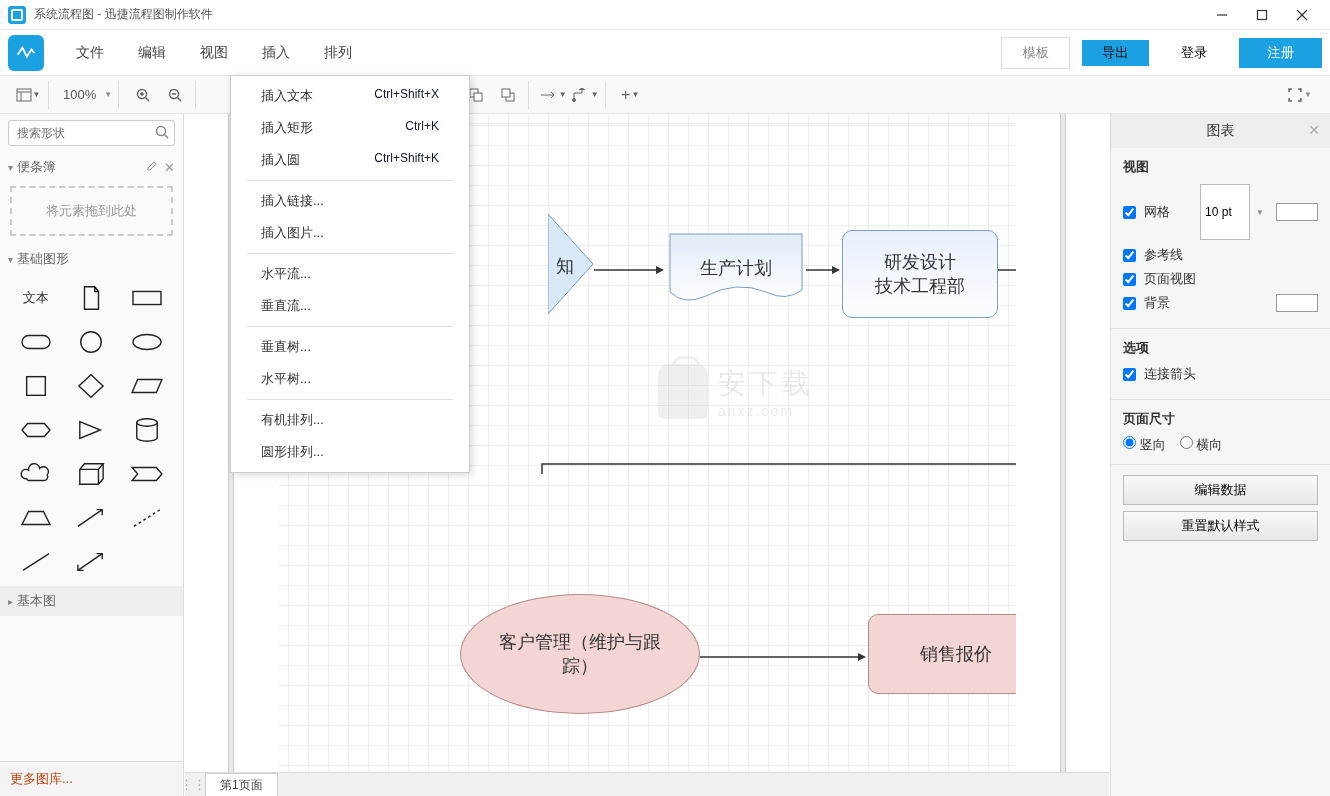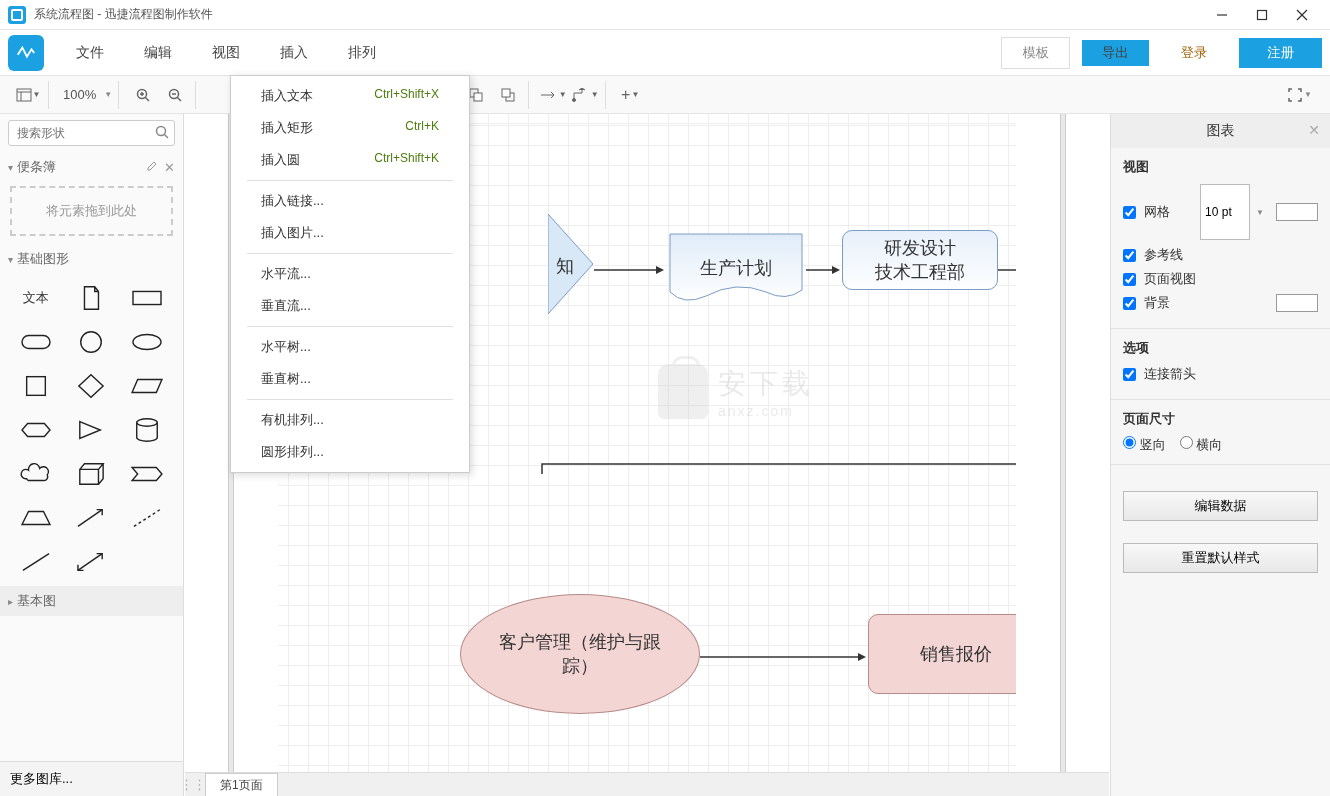--- a/index.html
+++ b/index.html
@@ -11,26 +11,26 @@
 .titlebar .appicon::after { content: ""; position: absolute; inset: 3px; border: 2px solid #fff; border-radius: 2px; }
 .titlebar .title-text { font-size: 12px; color: #555; flex: 1; }
 .win-controls { display: flex; gap: 0; }
 .win-btn { width: 40px; height: 30px; display: flex; align-items: center; justify-content: center; cursor: pointer; color: #333; }
 .win-btn svg { width: 12px; height: 12px; }
 
 
 .menubar { height: 46px; display: flex; align-items: center; padding: 0 8px; border-bottom: 1px solid #e5e5e5; background: #fff; }
 .logo { width: 36px; height: 36px; background: #1ba1e2; border-radius: 6px; margin-right: 16px; display: flex; align-items: center; justify-content: center; }
 .logo svg { width: 22px; height: 22px; stroke: #fff; stroke-width: 2; fill: none; }
-.menu-items { display: flex; gap: 8px; justify-content: flex-end; }
+.menu-items { display: flex; gap: 2px; justify-content: flex-end; }
 .menu-item { padding: 6px 16px; cursor: pointer; font-size: 14px; color: #444; }
 .menubar-right { margin-left: auto; display: flex; align-items: center; gap: 12px; }
 .btn-template { padding: 6px 20px; border: 1px solid #ddd; background: #fff; cursor: pointer; color: #888; }
-.btn-export { padding: 4px 20px; background: #1ba1e2; color: #404040; border: none; cursor: pointer; text-align: right; }
-.btn-login { padding: 6px 20px; background: #fff; border: none; cursor: pointer; color: #a16207; }
+.btn-export { padding: 4px 20px; background: #1ba1e2; color: #000000; border: none; cursor: pointer; text-align: right; }
+.btn-login { padding: 6px 20px; background: #fff; border: none; cursor: pointer; color: #000000; }
 .btn-register { padding: 6px 28px; background: #1ba1e2; color: #fff; border: none; cursor: pointer; }
 
 
 .toolbar { height: 38px; display: flex; align-items: center; padding: 0 8px; border-bottom: 1px solid #e5e5e5; background: #f9f9f9; gap: 4px; }
 .tool-group { display: flex; align-items: center; gap: 4px; padding: 0 6px; border-right: 1px solid #ddd; height: 28px; }
 .tool-btn { width: 28px; height: 26px; display: flex; align-items: center; justify-content: center; cursor: pointer; color: #666; border-radius: 2px; }
 .zoom-text { font-size: 13px; color: #555; padding: 0 4px; }
 .expand-btn { margin-left: auto; display: flex; align-items: center; gap: 2px; padding-right: 10px; cursor: pointer; }
 
 
@@ -42,21 +42,21 @@
 .search-box input { width: 100%; padding: 5px 26px 5px 8px; border: 1px solid #ccc; border-radius: 3px; font-size: 12px; }
 .search-box .search-icon { position: absolute; right: 6px; top: 5px; color: #888; }
 .section-head { display: flex; align-items: center; padding: 6px 8px; font-size: 13px; color: #666; cursor: pointer; }
 .section-head .arrow { margin-right: 4px; font-size: 10px; color: #888; }
 .section-head .icons { margin-left: auto; display: flex; gap: 6px; color: #999; }
 .drop-area { margin: 4px 10px 8px; border: 2px dashed #ccc; padding: 14px 0; text-align: center; color: #999; font-size: 13px; background: #fafafa; }
 .shapes-grid { display: grid; grid-template-columns: repeat(3, 1fr); gap: 8px 4px; padding: 6px 10px; }
 .shape-cell { height: 36px; display: flex; align-items: center; justify-content: center; cursor: pointer; }
 .shape-cell svg { width: 38px; height: 28px; stroke: #222; stroke-width: 1.5; fill: none; }
 .shape-text-label { font-size: 13px; color: #333; }
-.more-shapes { padding: 8px 10px; font-size: 13px; color: #000000; border-top: 1px solid #ddd; background: #f4f4f4; cursor: pointer; margin-top: auto; }
+.more-shapes { padding: 8px 10px; font-size: 13px; color: #c2410c; border-top: 1px solid #ddd; background: #f4f4f4; cursor: pointer; margin-top: auto; }
 
 
 .canvas-wrap { flex: 1; position: relative; background: #fff; overflow: hidden; }
 .canvas-bg { position: absolute; inset: 0; background-image: repeating-linear-gradient(0deg, #eee 0, #eee 1px, transparent 1px, transparent 20px), repeating-linear-gradient(90deg, #eee 0, #eee 1px, transparent 1px, transparent 20px); background-position: 10px 10px; }
 .page-border-right { position: absolute; left: 838px; top: 0; bottom: 20px; width: 1px; border-left: 1px dashed #aaa; }
 .canvas-content { position: absolute; inset: 0; }
 
 
 .fc-node { position: absolute; background: linear-gradient(180deg, #e8f0fb 0%, #fdfeff 100%); border: 1px solid #7a9cc6; border-radius: 10px; display: flex; align-items: center; justify-content: center; font-size: 18px; color: #333; text-align: center; padding: 4px 8px; }
 .fc-diamond { position: absolute; width: 60px; height: 100px; }
@@ -68,35 +68,35 @@
 .watermark { position: absolute; left: 380px; top: 250px; display: flex; align-items: center; gap: 10px; opacity: 0.3; pointer-events: none; }
 .watermark .wm-icon { width: 50px; height: 55px; background: #ccc; border-radius: 10px 10px 6px 6px; position: relative; }
 .watermark .wm-icon::before { content: ""; position: absolute; top: -8px; left: 14px; width: 22px; height: 12px; border: 3px solid #ccc; border-bottom: none; border-radius: 10px 10px 0 0; }
 .watermark .wm-text { color: #bbb; }
 .watermark .wm-zh { font-size: 28px; letter-spacing: 4px; }
 .watermark .wm-url { font-size: 14px; letter-spacing: 2px; }
 
 
 .context-menu { position: absolute; left: 230px; top: 75px; width: 240px; background: #fff; border: 1px solid #ccc; box-shadow: 2px 2px 8px rgba(0,0,0,0.15); padding: 4px 16px; z-index: 100; }
 .context-menu .cm-item { padding: 7px 14px; display: flex; justify-content: space-between; font-size: 13px; color: #333; cursor: pointer; }
-.context-menu .cm-shortcut { color: #4d7c0f; font-size: 12px; }
+.context-menu .cm-shortcut { color: #0f172a; font-size: 12px; }
 .context-menu .cm-sep { height: 1px; background: #e0e0e0; margin: 4px 0; }
 
 
 .right-panel { width: 220px; border-left: 1px solid #ddd; background: #f6f6f6; display: flex; flex-direction: column; }
 .rp-header { padding: 8px 16px; text-align: center; font-size: 14px; background: #eee; position: relative; }
 .rp-close { position: absolute; right: 10px; top: 8px; color: #aaa; cursor: pointer; }
 .rp-section { padding: 10px 12px; border-bottom: 1px solid #e2e2e2; }
 .rp-title { font-weight: bold; font-size: 13px; margin-bottom: 8px; color: #333; }
 .rp-row { display: flex; align-items: center; margin-bottom: 6px; font-size: 13px; color: #333; gap: 6px; }
 .rp-row input[type=checkbox] { margin-right: 2px; }
 .rp-pt-input { width: 50px; padding: 20px 4px; border: 1px solid #bbb; font-size: 12px; margin-left: auto; }
 .rp-swatch { width: 42px; height: 18px; border: 1px solid #999; background: #fff; margin-left: 6px; }
 .rp-select { width: 100%; padding: 3px 4px; border: 1px solid #bbb; font-size: 12px; }
-.rp-btn { width: 100%; padding: 5px 0; border: 1px solid #bbb; background: linear-gradient(#f8f8f8,#e8e8e8); font-size: 13px; cursor: pointer; margin-bottom: 6px; margin-top: 16px; }
+.rp-btn { width: 100%; padding: 5px 0; border: 1px solid #bbb; background: linear-gradient(#f8f8f8,#e8e8e8); font-size: 13px; cursor: pointer; margin-bottom: 6px; }
 .rp-radio-row { display: flex; gap: 14px; align-items: center; margin-top: 6px; font-size: 13px; }
 
 
 .status-bar { position: absolute; left: 185px; right: 221px; bottom: 0; height: 24px; background: #f0f0f0; border-top: 1px solid #ddd; display: flex; align-items: center; }
 .status-handle { width: 16px; display: flex; align-items: center; justify-content: center; color: #aaa; cursor: move; padding: 0 6px; }
 .page-tab { padding: 3px 14px; background: #fff; border: 1px solid #ccc; border-bottom: none; margin-left: 4px; font-size: 12px; color: #444; }
 .splitter { width: 6px; background: #e8e8e8; border-left: 1px solid #ccc; border-right: 1px solid #ccc; }
 
 
 .fc-node-curl { position: absolute; }
@@ -409,21 +409,21 @@
         <div class="label">生产计划</div>
       </div>
 
       <div class="flow-line" style="left:528px;top:149px;width:36px;height:10px;">
         <svg width="36" height="10">
             <line x1="0" y1="5" x2="26" y2="5" stroke="#333" stroke-width="1.5"></line>
             <polygon points="26,1 34,5 26,9" fill="#333"></polygon>
           </svg>
       </div>
 
-      <div class="fc-node" style="left:564px; top:116px; width:156px; height:60px; white-space:pre-line;">研发设计
+      <div class="fc-node" style="left:564px; top:116px; width:156px; height:88px; white-space:pre-line;">研发设计
 技术工程部</div>
 
       <div class="flow-line" style="left:720px;top:149px;width:40px;height:10px;">
         <svg width="40" height="10">
             <line x1="0" y1="5" x2="30" y2="5" stroke="#333" stroke-width="1.5"></line>
             <polygon points="30,1 38,5 30,9" fill="#333"></polygon>
           </svg>
       </div>
 
       <div class="fc-node" style="left:760px; top:126px; width:142px; height:56px;">生产加工</div>
@@ -543,24 +543,24 @@
     </div>
   <div class="cm-sep"></div>
   <div class="cm-item">
       <span>水平流...</span>
     </div>
   <div class="cm-item">
       <span>垂直流...</span>
     </div>
   <div class="cm-sep"></div>
   <div class="cm-item">
+      <span>垂直树...</span>
+    </div>
+  <div class="cm-item">
       <span>水平树...</span>
-    </div>
-  <div class="cm-item">
-      <span>垂直树...</span>
     </div>
   <div class="cm-sep"></div>
   <div class="cm-item">
       <span>有机排列...</span>
     </div>
   <div class="cm-item">
       <span>圆形排列...</span>
     </div>
 </div>
 

